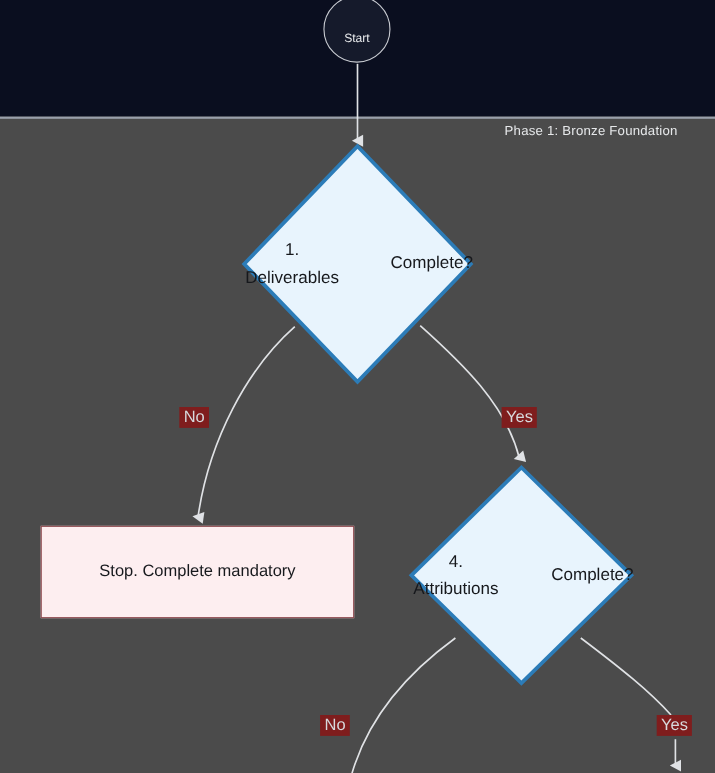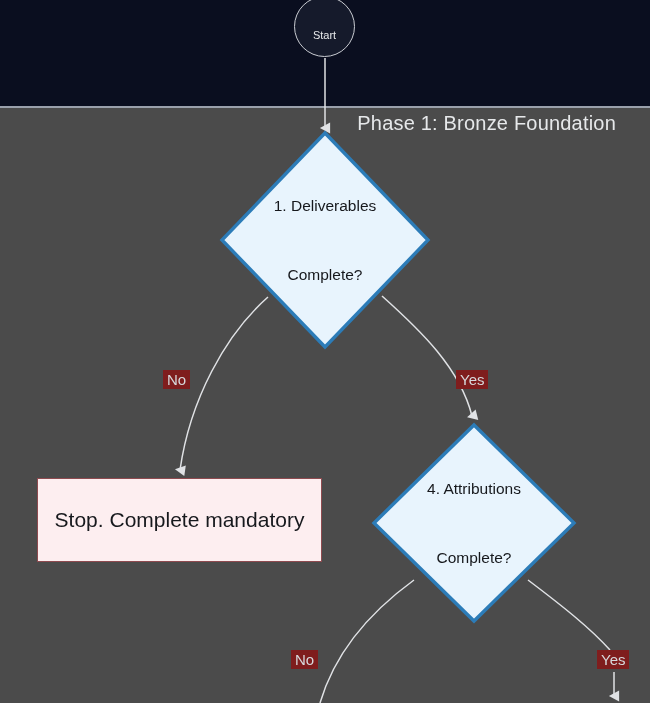--- a/index.html
+++ b/index.html
@@ -19,21 +19,21 @@
   #phase-panel {
     position:absolute;
     left:0; top:106px;
     width:650px; height:597px;
     background:#4b4b4b;
     border-top:2px solid #9aa0ab;
   }
   #phase-label {
     position:absolute;
     right:34px; top:112px;
-    font-size:20px;
+    font-size:12px;
     color:#e6e8ea;
     letter-spacing:0.2px;
     white-space:nowrap;
     z-index:6;
   }
   
   #edges {
     position:absolute;
     left:0; top:0;
     width:650px; height:703px;
@@ -59,21 +59,20 @@
     margin-top:16px;
   }
   
   .diamond-wrap { position:absolute; z-index:5; }
   .diamond-wrap svg { position:absolute; left:0; top:0; overflow:visible; }
   .diamond-text {
     position:absolute;
     left:0; top:0;
     width:100%; height:100%;
     display:flex;
-    flex-direction:column;
     align-items:center;
     justify-content:center;
     font-size:15.5px;
     color:#16181c;
     line-height:1.62;
     text-align:center;
     pointer-events:none;
     gap:44px;
   }
   #diamond-1 { left:220px; top:131px; width:210px; height:218px; }
@@ -82,21 +81,21 @@
   #stop-box {
     position:absolute;
     left:37px; top:478px;
     width:285px; height:84px;
     background:#fdeef0;
     border:1.8px solid #8e4a4f;
     display:flex;
     flex-direction:column;
     align-items:center;
     justify-content:center;
-    font-size:21px;
+    font-size:15px;
     color:#17191d;
     line-height:1.62;
     text-align:center;
     z-index:5;
   }
   
   .edge-label {
     position:absolute;
     font-size:15px;
     color:#d7d9dc;

